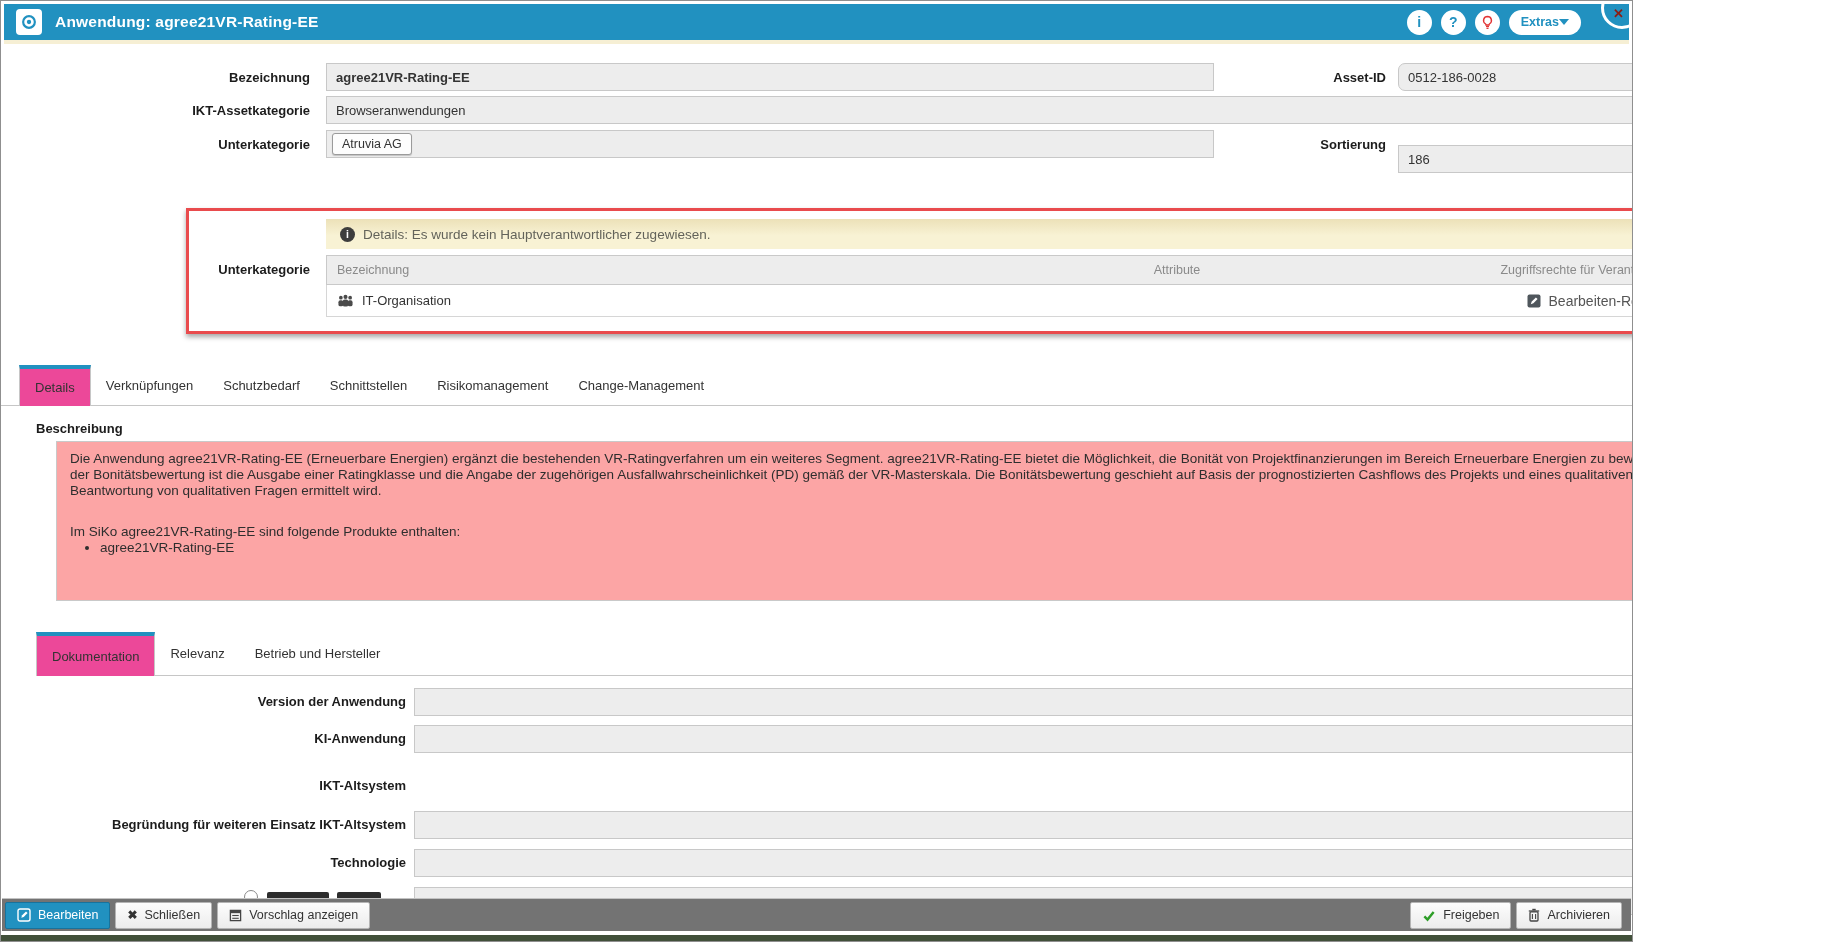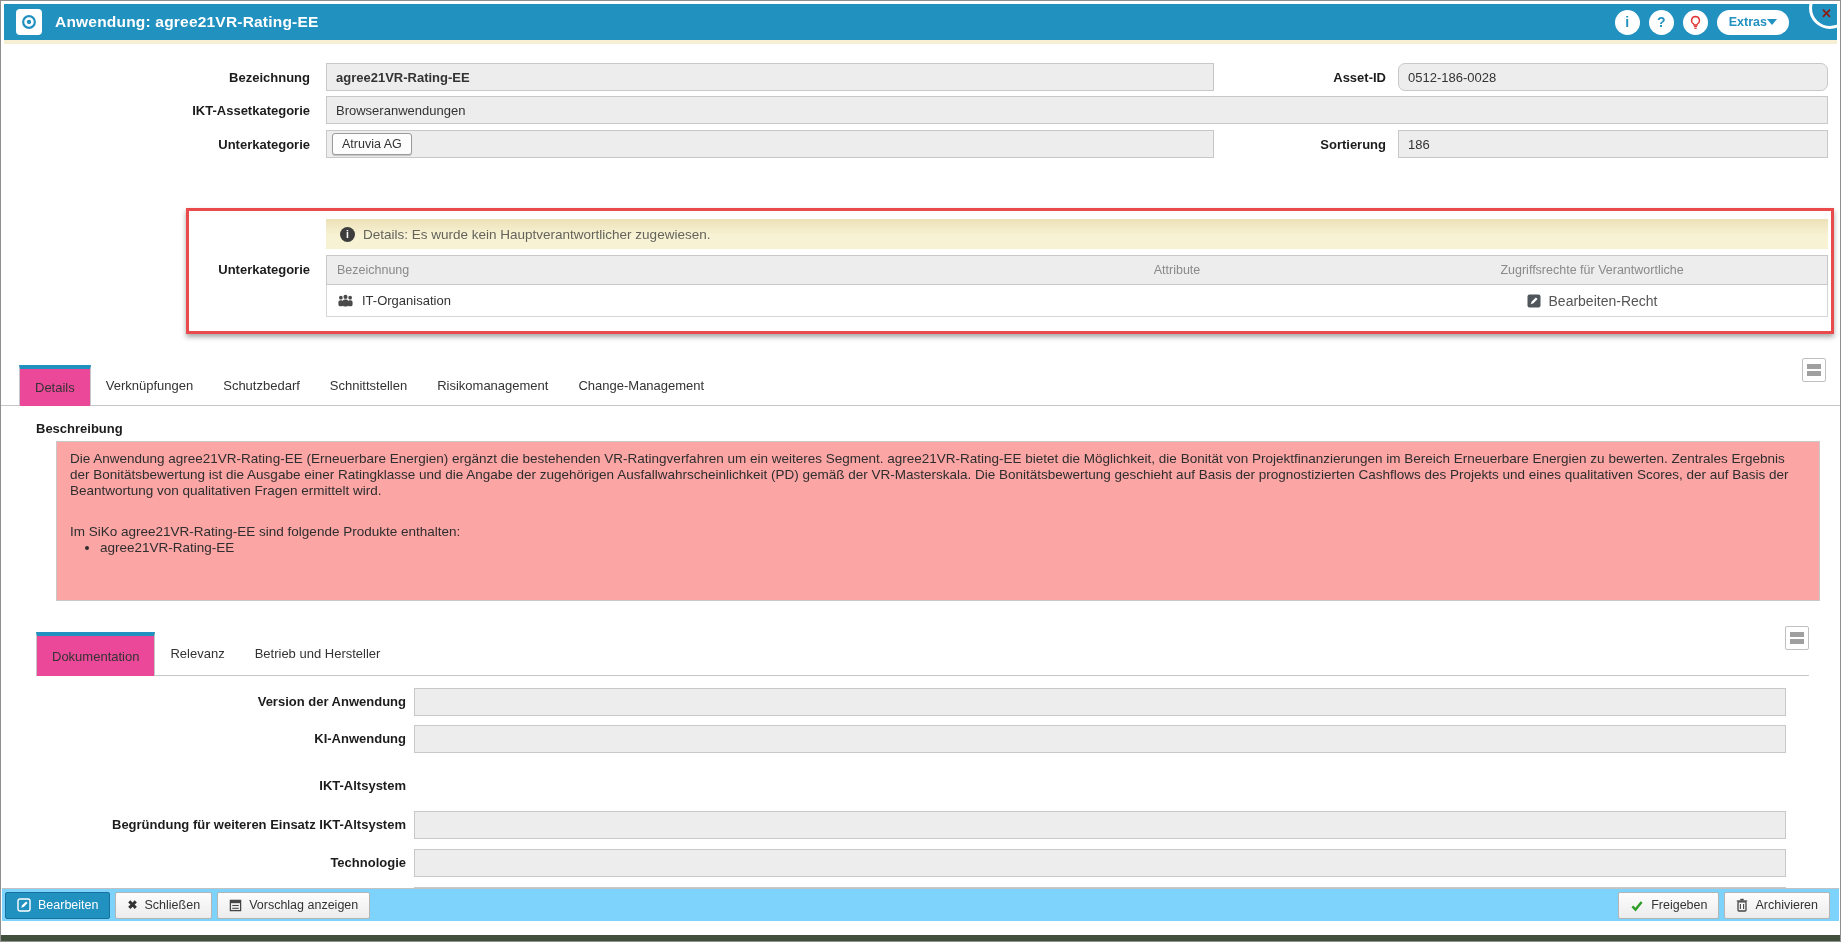--- a/index.html
+++ b/index.html
@@ -1,17 +1,17 @@
 <!DOCTYPE html>
 <html><head>
 <meta charset="utf-8">
 <style>
   html,body{margin:0;padding:0;background:#fff;}
   .window{
-    position:relative;width:1841px;height:942px;box-sizing:border-box;
+    position:relative;width:1633px;height:942px;box-sizing:border-box;
     border:1px solid #8f8f8f;background:#fff;overflow:hidden;
     font-family:"Liberation Sans",sans-serif;color:#222;
   }
   
   .titlebar{position:absolute;left:3px;right:3px;top:3px;height:36px;background:#2191c0;
     display:flex;align-items:center;padding:0 12px;box-sizing:border-box;}
   .app-icon{width:26px;height:26px;background:#fff;border-radius:4px;display:flex;align-items:center;justify-content:center;}
   .tb-title{color:#fff;font-weight:bold;font-size:15.5px;margin-left:13px;letter-spacing:.2px;}
   .tb-right{margin-left:auto;display:flex;align-items:center;gap:9px;padding-right:36px;}
   .tb-circle{width:25px;height:25px;border-radius:50%;background:#fff;display:flex;align-items:center;justify-content:center;
@@ -60,21 +60,21 @@
   .desc-label{position:absolute;left:35px;top:420px;font-weight:bold;font-size:13px;color:#1c1c1c;}
   .desc-box{position:absolute;left:35px;top:440px;width:1764px;height:160px;box-sizing:border-box;
     border:1px solid #c9c9c9;background:#fca5a5;padding:9px 13px;font-size:13.5px;color:#2e2e2e;line-height:16px;overflow:hidden;margin-left:20px;}
   .desc-box ul{margin:0 0 0 30px;padding:0;}
   .desc-box li{margin:0;}
   .desc-gap{height:25px;}
   
   .radio-clip{position:absolute;width:14px;height:14px;border:1.5px solid #8a8a8a;border-radius:50%;box-sizing:border-box;background:#fff;}
   .smudge{position:absolute;height:9px;background:#2c2c2c;border-radius:2px;}
   
-  .footer{position:absolute;left:1px;right:1px;bottom:20px;height:33px;background:#7dd3fc;border-top:1px solid #c2c2c2;
+  .footer{position:absolute;left:1px;right:1px;bottom:10px;height:33px;background:#737373;border-top:1px solid #c2c2c2;
     display:flex;align-items:center;gap:5px;padding:8px 3px;box-sizing:border-box;z-index:10;}
   .footer .spacer{flex:1;}
   .btn{height:27px;box-sizing:border-box;border:1px solid #b4b4b4;border-radius:2px;
     background:linear-gradient(180deg,#fdfdfd,#ececec);display:flex;align-items:center;gap:7px;
     padding:0 11px;font-size:12.5px;color:#333;cursor:pointer;font-family:inherit;}
   .btn.primary{background:#2191c0;border-color:#18729c;color:#fff;}
   .btn .x-glyph{font-size:12px;font-weight:bold;color:#333;}
   .btn-right-margin{margin-right:6px;}
 </style>
 </head>
@@ -127,21 +127,21 @@
   <div class="flabel" style="left:49px;top:102px;width:260px;">IKT-Assetkategorie</div>
   <div class="finput" style="left:325px;top:95px;width:1502px;">
     <span>Browseranwendungen</span>
   </div>
 
   <div class="flabel" style="left:49px;top:136px;width:260px;">Unterkategorie</div>
   <div class="finput" style="left:325px;top:129px;width:888px;">
     <span class="chip">Atruvia AG</span>
   </div>
   <div class="flabel" style="left:1125px;top:136px;width:260px;">Sortierung</div>
-  <div class="finput" style="left:1397px;top:129px;width:430px;">
+  <div class="finput" style="left:1397px;top:144px;width:430px;">
     <span>186</span>
   </div>
 
   <div class="alert-frame"></div>
   <div class="warn-banner">
     <span class="winfo">i</span>
     <span>Details: Es wurde kein Hauptverantwortlicher zugewiesen.</span>
   </div>
   <div class="flabel" style="left:49px;top:261px;width:260px;">Unterkategorie</div>
   <div class="resp-table">

